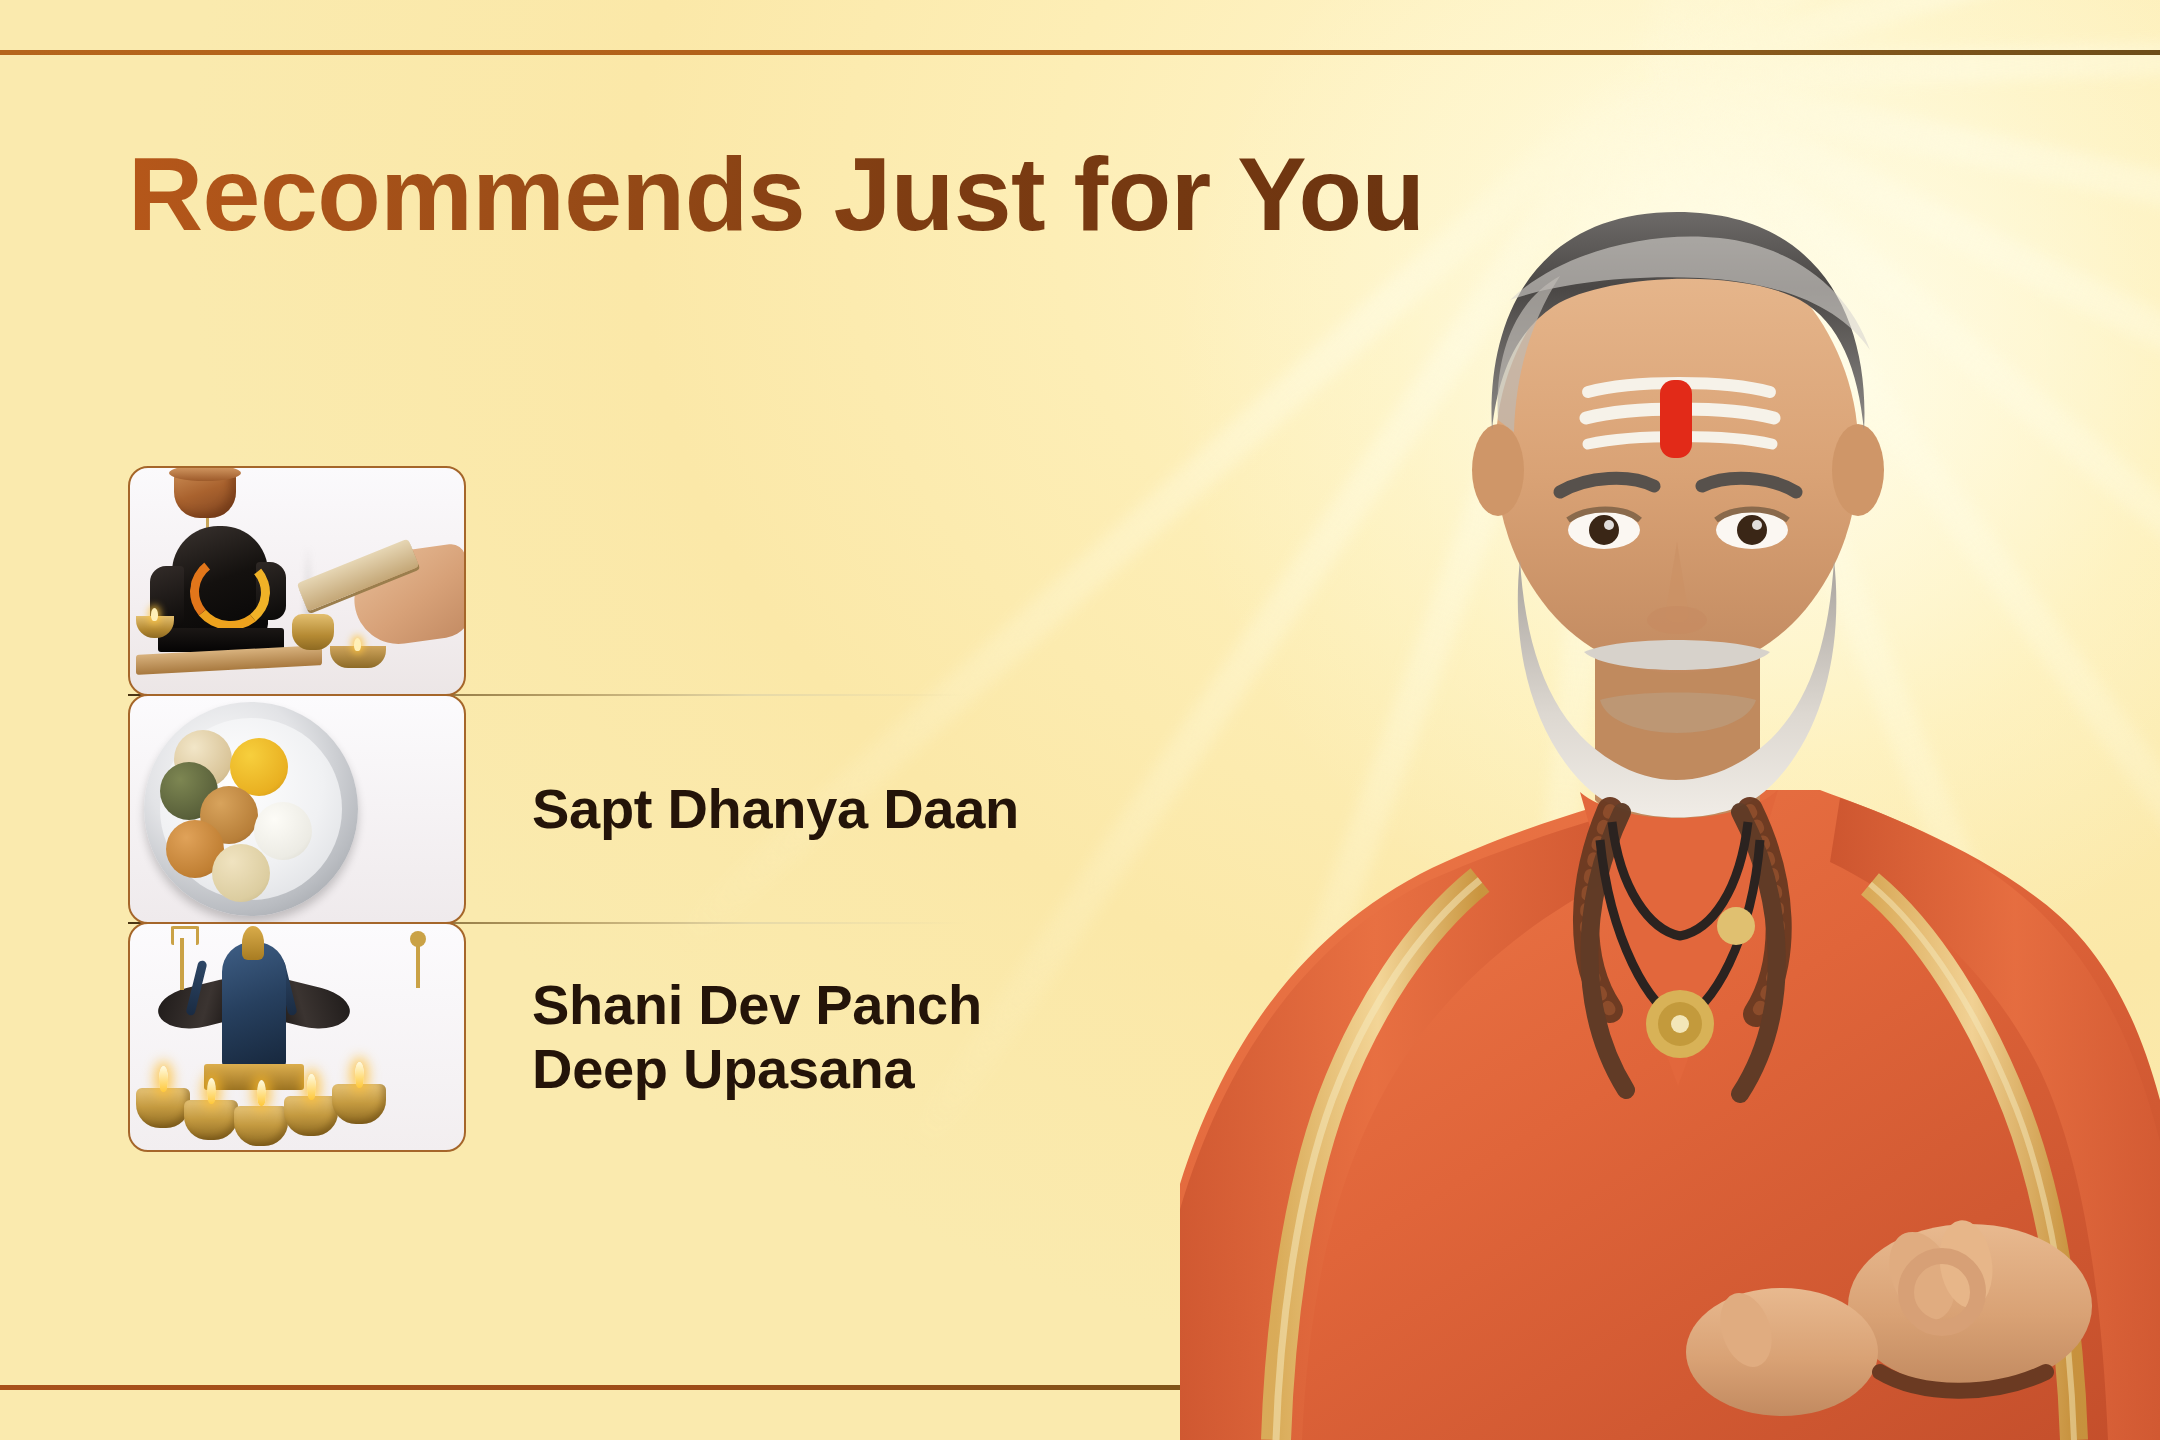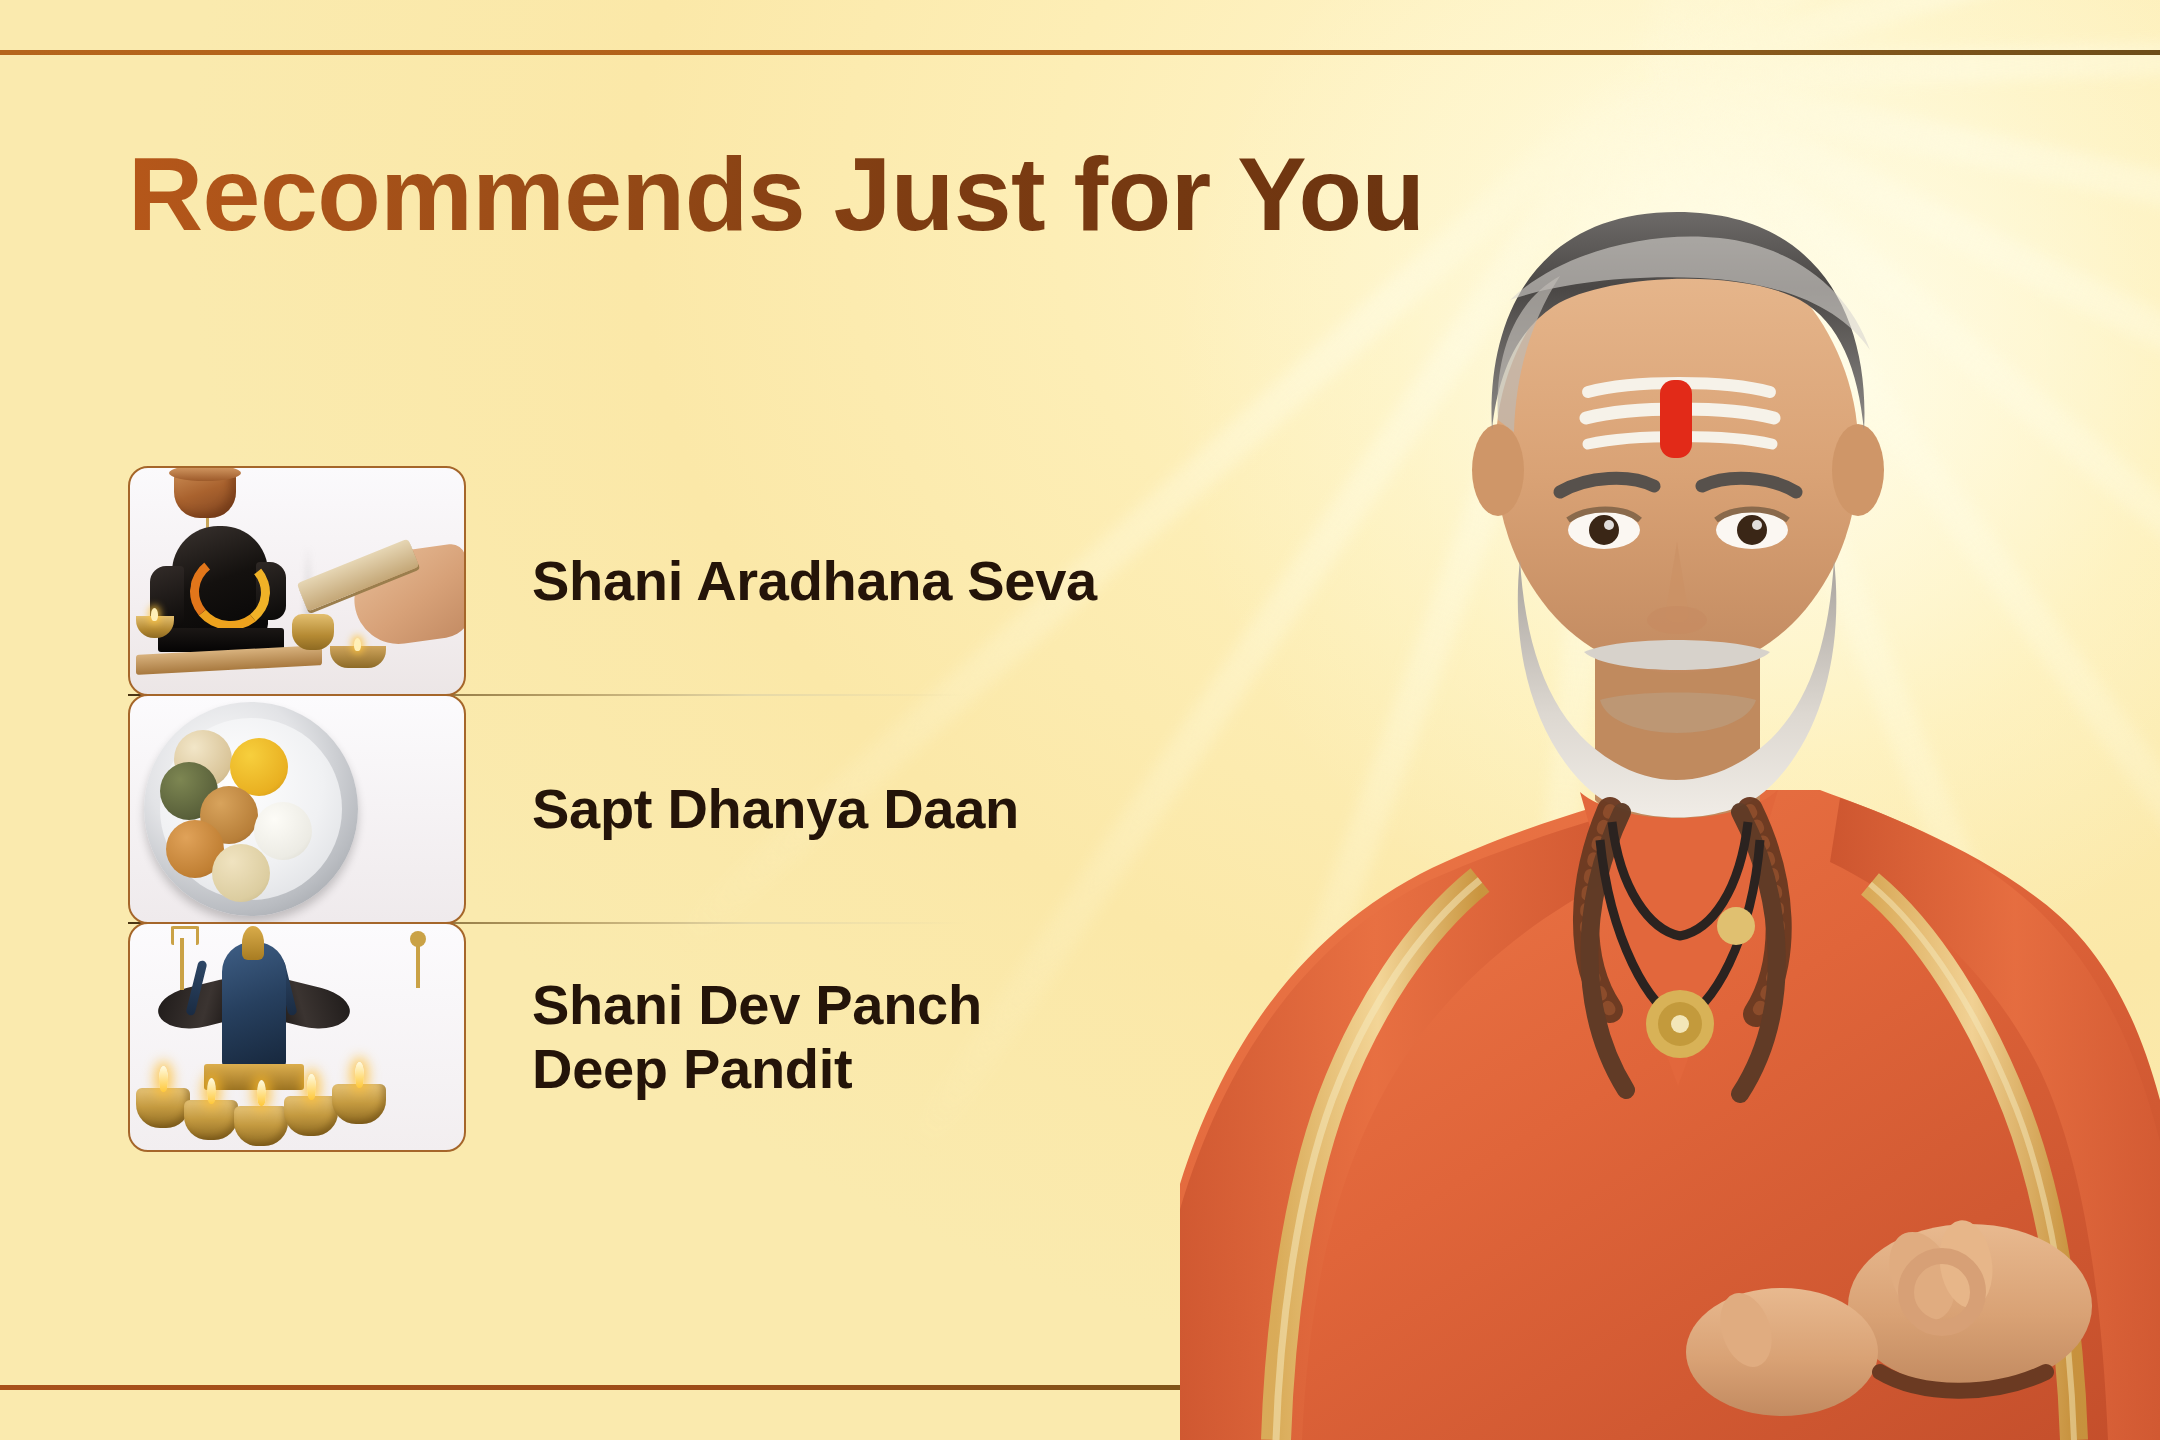--- a/index.html
+++ b/index.html
@@ -297,21 +297,20 @@
         <div class="board"></div>
         <div class="smoke"></div>
         <div class="diya d1"></div>
           <div class="flame f1"></div>
         <div class="diya d2"></div>
         <div class="diya d3"></div>
           <div class="flame f3"></div>
         <div class="hand"></div>
         <div class="leaf"></div>
       </div>
-      <div class="item-label">Shani Aradhana Seva</div>
     </div>
 
     <div class="divider"></div>
 
     <div class="item">
       <div class="thumb t2">
         <div class="thali"></div>
         <div class="inner"></div>
         <div class="grain g1"></div>
         <div class="grain g2"></div>
@@ -343,21 +342,21 @@
           <div class="lf lf2"></div>
         <div class="lamp l3"></div>
           <div class="lf lf3"></div>
         <div class="lamp l4"></div>
           <div class="lf lf4"></div>
         <div class="lamp l5"></div>
           <div class="lf lf5"></div>
       </div>
       <div class="item-label">
         <div>Shani Dev Panch</div>
-        <div>Deep Pandit</div>
+        <div>Deep Upasana</div>
       </div>
     </div>
 
   </div>
 
   <div class="pandit">
     <svg width="980" height="1440" viewBox="0 0 980 1440" xmlns="http://www.w3.org/2000/svg">
       <defs>
         <linearGradient id="robe" x1="0" y1="0" x2="1" y2="1">
           <stop offset="0%" stop-color="#ef7b4a"></stop>

